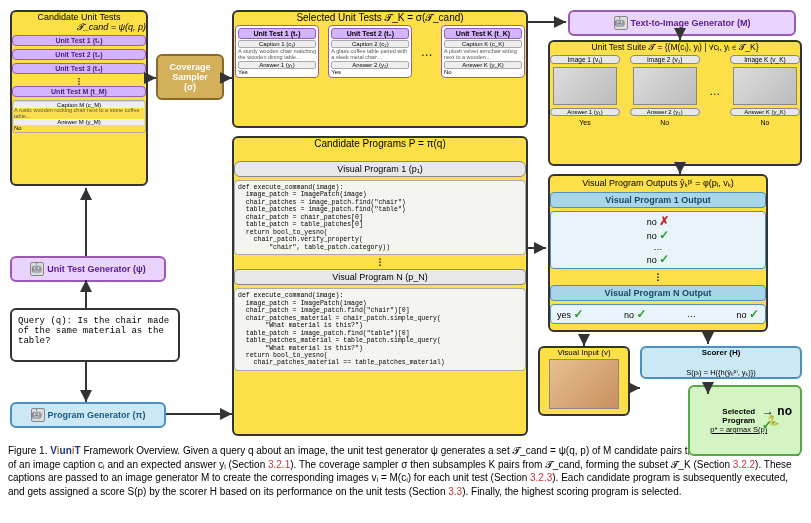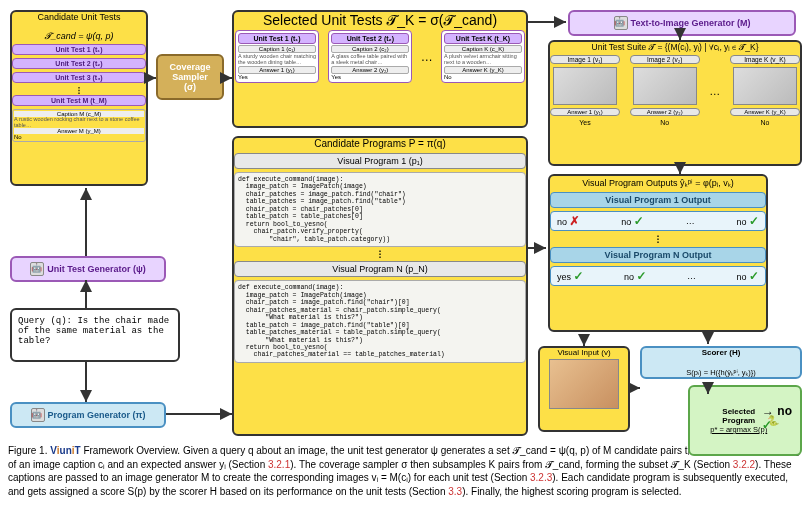--- a/index.html
+++ b/index.html
@@ -63,21 +63,21 @@
   .scorer-box{background:#cce8f4;border:2px solid #4a90c2;border-radius:6px;padding:0;text-align:center;font-size:8px;}
   .vi-thumb{width:70px;height:50px;background:linear-gradient(135deg,#e8c090,#c89060);border:1px solid #888;}
 </style>
 </head>
 <body>
 
 <div class="diagram">
 
   <div class="box" style="left:2px;top:2px;width:138px;height:176px;">
     <div style="text-align:center;font-size:9px;">Candidate Unit Tests</div>
-    <div style="text-align:center;font-size:9px;font-style:italic;margin-top:9px;">𝓣_cand = ψ(q, p)</div>
+    <div style="text-align:right;font-size:9px;font-style:italic;">𝓣_cand = ψ(q, p)</div>
     <div style="margin-top:2px;">
       <div class="title-bar purple-bar" style="font-size:7px;padding:1px;">Unit Test 1 (t₁)</div>
       <div class="title-bar purple-bar" style="font-size:7px;padding:1px;">Unit Test 2 (t₂)</div>
       <div class="title-bar purple-bar" style="font-size:7px;padding:1px;">Unit Test 3 (t₃)</div>
       <div class="dots" style="font-size:8px;">⋮</div>
       <div class="title-bar purple-bar" style="font-size:7px;padding:1px;">Unit Test M (t_M)</div>
       <div style="border:1px solid #aaa;border-radius:3px;padding:1px;font-size:6px;">
         <div class="sub" style="background:#eee;text-align:center;">Caption M (c_M)</div>
         <div style="font-size:5.5px;color:#555;line-height:1;">A rustic wooden rocking chair next to a stone coffee table…</div>
         <div class="sub" style="background:#eee;text-align:center;">Answer M (y_M)</div>
@@ -85,21 +85,21 @@
       </div>
     </div>
   </div>
 
   <div class="orange-box" style="position:absolute;left:148px;top:46px;width:68px;">
     <div>Coverage Sampler</div>
     <div>(σ)</div>
   </div>
 
   <div class="box" style="left:224px;top:2px;width:296px;height:118px;">
-    <div style="text-align:center;font-size:14px;">Selected Unit Tests 𝓣_K = σ(𝓣_cand)</div>
+    <div style="text-align:center;font-size:10px;">Selected Unit Tests 𝓣_K = σ(𝓣_cand)</div>
     <div style="display:flex;justify-content:space-between;">
       <div class="mini-card" style="width:84px;">
         <div class="hdr">Unit Test 1 (t₁)</div>
         <div class="sub">Caption 1 (c₁)</div>
         <div class="txt">A sturdy wooden chair matching the wooden dining table…</div>
         <div class="ans">Answer 1 (y₁)</div>
         <div style="font-size:6px;">Yes</div>
       </div>
       <div class="mini-card" style="width:84px;">
         <div class="hdr">Unit Test 2 (t₂)</div>
@@ -144,21 +144,21 @@
         <div class="title-bar" style="font-size:6.5px;padding:0;">Image K (v_K)</div>
         <div class="img-thumb"></div>
         <div class="title-bar" style="font-size:6px;padding:0;margin-top:1px;">Answer K (y_K)</div>
         <div style="font-size:7px;">No</div>
       </div>
     </div>
   </div>
 
   <div class="box" style="left:224px;top:128px;width:296px;height:300px;">
     <div style="text-align:center;font-size:10px;">Candidate Programs P = π(q)</div>
-    <div class="title-bar" style="margin-top:4px;">Visual Program 1 (p₁)</div>
+    <div class="title-bar" style="margin-top:12px;border-radius:6px;">Visual Program 1 (p₁)</div>
     <div class="code-box">def execute_command(image):
   image_patch = ImagePatch(image)
   chair_patches = image_patch.find("chair")
   table_patches = image_patch.find("table")
   chair_patch = chair_patches[0]
   table_patch = table_patches[0]
   return bool_to_yesno(
     chair_patch.verify_property(
         "chair", table_patch.category))</div>
     <div class="dots" style="margin:2px 0;">⋮</div>
@@ -171,37 +171,37 @@
   table_patch = image_patch.find("table")[0]
   table_patches_material = table_patch.simple_query(
        "What material is this?")
   return bool_to_yesno(
     chair_patches_material == table_patches_material)</div>
   </div>
 
   <div class="box" style="left:540px;top:166px;width:220px;height:158px;">
     <div style="text-align:center;font-size:9px;">Visual Program Outputs ŷₖᵖⁱ = φ(pᵢ, vₖ)</div>
     <div class="title-bar blue-bar" style="margin-top:3px;">Visual Program 1 Output</div>
-    <div class="output-row" style="border:1px solid #4a90c2;border-radius:4px;background:#e8f4fa;">
+    <div class="output-row" style="border:1px solid #4a90c2;border-radius:4px;background:#e8f4fa;flex-direction:column;">
       <span><span>no</span> <span class="cross">✗</span></span>
       <span><span>no</span> <span class="check">✓</span></span>
       <span>…</span>
       <span><span>no</span> <span class="check">✓</span></span>
     </div>
     <div class="dots" style="margin:3px 0;">⋮</div>
     <div class="title-bar blue-bar">Visual Program N Output</div>
     <div class="output-row" style="border:1px solid #4a90c2;border-radius:4px;background:#e8f4fa;">
       <span><span>yes</span> <span class="check">✓</span></span>
       <span><span>no</span> <span class="check">✓</span></span>
       <span>…</span>
       <span><span>no</span> <span class="check">✓</span></span>
     </div>
   </div>
 
-  <div class="box" style="left:530px;top:338px;width:92px;height:86px;">
+  <div class="box" style="left:530px;top:338px;width:92px;height:70px;">
     <div style="text-align:center;font-size:8px;">Visual Input (v)</div>
     <div class="vi-thumb" style="margin:2px auto;"></div>
   </div>
 
   <div style="position:absolute;left:632px;top:338px;width:162px;">
     <div class="scorer-box">
       <b>Scorer (H)</b>
       <div style="font-size:7.5px;margin-top:10px;">S(pᵢ) = H({h(ŷₖᵖⁱ, yₖ)})</div>
     </div>
     <div class="selected-box" style="margin-top:6px;display:flex;align-items:center;justify-content:space-between;">

